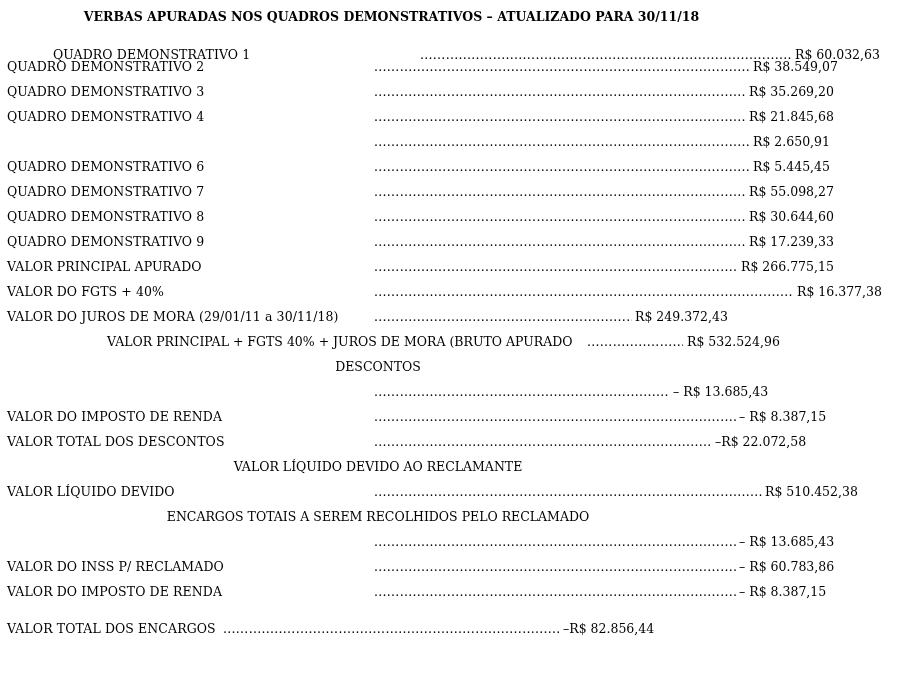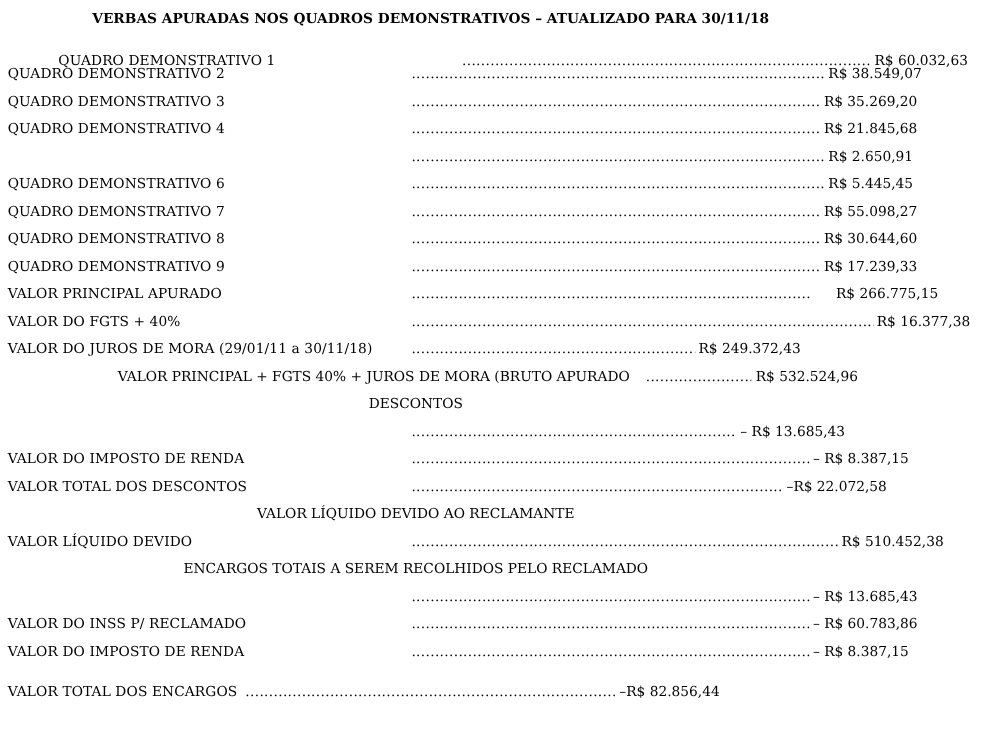--- a/index.html
+++ b/index.html
@@ -70,21 +70,21 @@
   </div>
   <div class="line" style="top:233px;">
     <span class="label">QUADRO DEMONSTRATIVO 9</span>
     <span class="dots" style="width:372px;">..........................................................................................................................................</span>
     <span class="val" style="left:749px;">R$ 17.239,33</span>
   </div>
 
   <div class="line" style="top:258px;">
     <span class="label">VALOR PRINCIPAL APURADO</span>
     <span class="dots" style="width:364px;">..........................................................................................................................................</span>
-    <span class="val" style="left:760px;">R$ 266.775,15</span>
+    <span class="val" style="left:741px;">R$ 266.775,15</span>
   </div>
   <div class="line" style="top:283px;">
     <span class="label">VALOR DO FGTS + 40%</span>
     <span class="dots" style="width:420px;">..................................................................................................................................................................</span>
     <span class="val" style="left:797px;">R$ 16.377,38</span>
   </div>
   <div class="line" style="top:308px;">
     <span class="label">VALOR DO JUROS DE MORA (29/01/11 a 30/11/18)</span>
     <span class="dots" style="width:258px;">..........................................................................................................</span>
     <span class="val" style="left:635px;">R$ 249.372,43</span>

